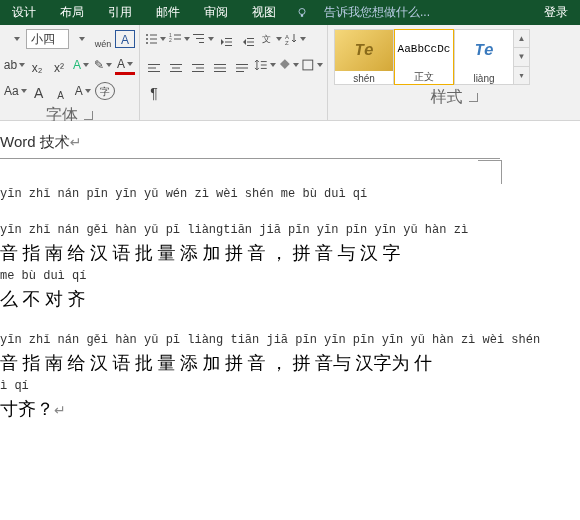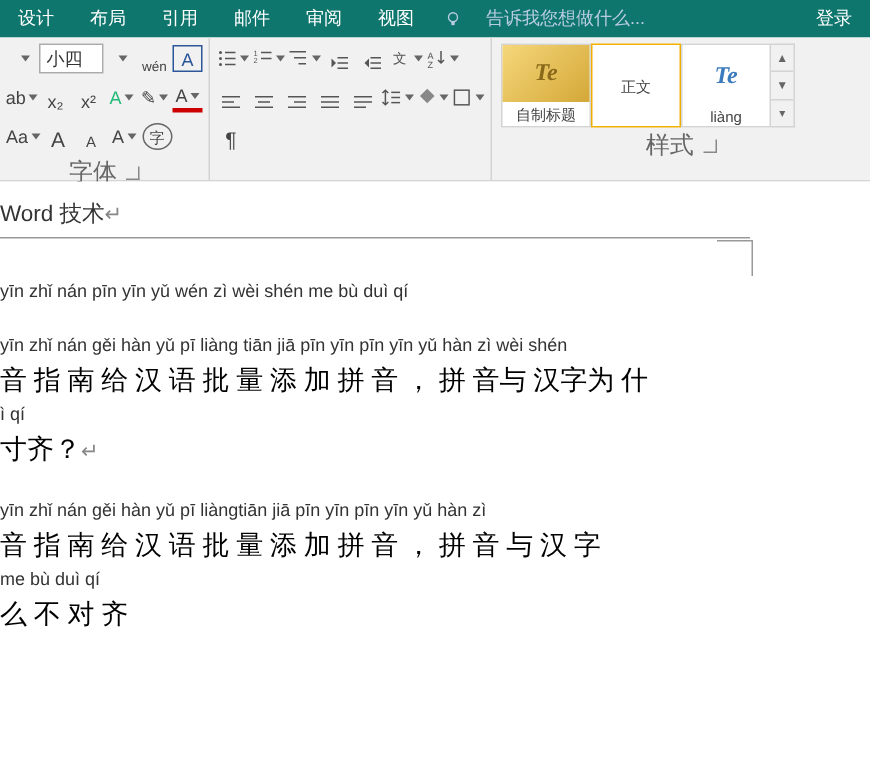--- a/index.html
+++ b/index.html
@@ -1,47 +1,47 @@
 <!DOCTYPE html>
 <html><head>
 <meta charset="utf-8">
 <style>
 *{margin:0;padding:0;box-sizing:border-box;font-family:"Microsoft YaHei","SimSun",sans-serif}
 body{width:580px;height:520px;background:#fff;overflow:hidden;position:relative}
-.ribbon-tabs{display:flex;background:#0f766e;height:25px;align-items:center;color:#fff;font-size:12px}
+.ribbon-tabs{display:flex;background:#14532d;height:25px;align-items:center;color:#fff;font-size:12px}
 .ribbon-tabs .tab{padding:0 12px;height:100%;display:flex;align-items:center;cursor:pointer}
 .tell-me{color:#b8cce4;display:flex;align-items:center;gap:16px;padding:0 8px}
 .tell-me svg{width:12px;height:12px}
 .login{margin-left:auto;padding:0 14px}
 .ribbon-body{display:flex;background:#f1f1f1;border-bottom:1px solid #d4d4d4;height:96px}
 .group{border-right:1px solid #d4d4d4;display:flex;flex-direction:column;padding:2px 4px 0}
 .group-rows{flex:1;display:flex;flex-direction:column;gap:2px}
 .row{display:flex;align-items:center;gap:2px;height:24px}
 .btn{display:inline-flex;align-items:flex-end;justify-content:center;min-width:20px;height:20px;font-size:12px;color:#444;cursor:pointer}
 .btn svg{width:14px;height:14px}
 .dd{display:inline-flex;align-items:center}
 .dd::after{content:"";border-left:3px solid transparent;border-right:3px solid transparent;border-top:4px solid #666;margin-left:2px}
 .sel{border:1px solid #ababab;background:#fff;height:20px;display:inline-flex;align-items:center;padding:0 4px;font-size:12px;color:#333}
 .group-label{text-align:center;font-size:16px;color:#666;padding:2px 0;display:flex;align-items:center;justify-content:center;gap:4px}
 .group-label::after{content:"";width:8px;height:8px;border:1px solid #888;border-top:none;border-left:none;display:inline-block;margin-left:2px}
 .style-gal{display:flex;gap:0;padding:2px 2px 0}
 .style-item{width:60px;height:56px;border:1px solid #d4d4d4;background:#fff;display:flex;flex-direction:column;align-items:center;justify-content:center;font-size:10px;cursor:pointer}
 .style-item.sel-style{border:1px solid #f0b000}
-.style-prev{height:50px;display:flex;align-items:center;justify-content:center;font-size:16px;font-family:Liberation Serif, serif}
+.style-prev{height:50px;display:flex;align-items:center;justify-content:center;font-size:16px;font-family:Liberation Mono, monospace}
 .style-lbl{font-size:10px;color:#444;padding-top:2px}
 .gold{background:linear-gradient(135deg,#f5d77a,#d4a838);color:#8a6a1a;font-style:italic;font-weight:bold;width:100%;text-align:center}
 .blue-prev{color:#3a7abd;font-style:italic;font-weight:bold}
 .gal-more{width:16px;display:flex;flex-direction:column;border:1px solid #d4d4d4;border-left:none}
 .gal-more div{flex:1;display:flex;align-items:center;justify-content:center;font-size:8px;color:#666;border-bottom:1px solid #d4d4d4;cursor:pointer}
 .doc{position:absolute;top:121px;left:0;right:0;bottom:0;background:#fff;padding:0;overflow:hidden}
 .header-box{margin:6px 0 0 0;padding:6px 0;border-bottom:1px solid #999;width:500px;text-align:left;font-family:"SimSun",serif;font-size:15px;color:#333;position:relative}
 .header-corner{position:absolute;right:-2px;bottom:-26px;width:24px;height:24px;border-right:1px solid #999;border-top:1px solid #999}
 .content{padding:24px 0 0 0;font-family:"SimSun",serif}
 .ruby-line{margin:4px 0 2px;white-space:nowrap}
-.py{font-size:12px;color:#333;letter-spacing:0;font-family:Liberation Sans, sans-serif}
+.py{font-size:12px;color:#333;letter-spacing:0;font-family:Liberation Mono, monospace}
 .hz{font-size:18px;color:#000;letter-spacing:0;font-family:"SimSun",serif}
 .para-mark{color:#888;font-size:14px}
 .block{margin-bottom:22px}
 </style>
 </head>
 <body>
 
 <div class="ribbon-tabs">
   <div class="tab">设计</div>
   <div class="tab">布局</div>
@@ -205,23 +205,24 @@
       <div class="row">
         <span class="btn" style="font-size:14px">¶</span>
       </div>
     </div>
   </div>
 
   <div class="group" style="flex:1;border-right:none">
     <div class="style-gal">
       <div class="style-item">
         <div class="style-prev gold">Te</div>
-        <div class="style-lbl">自制标题</div>
+        <div class="style-lbl">shén</div>
       </div>
       <div class="style-item sel-style">
+        <div class="style-prev" style="font-size:11px">AaBbCcDc</div>
         <div class="style-lbl">正文</div>
       </div>
       <div class="style-item">
         <div class="style-prev blue-prev">Te</div>
         <div class="style-lbl">liàng</div>
       </div>
       <div class="gal-more">
         <div>▲</div>
         <div>▼</div>
         <div style="border-bottom:none">▾</div>
@@ -233,29 +234,29 @@
 
 <div class="doc">
   <div class="header-box">
     <span>Word 技术</span><span class="para-mark">↵</span>
     <div class="header-corner"></div>
   </div>
 
   <div class="content">
     <div class="block">
       <div class="ruby-line py">yīn zhǐ nán   pīn yīn yǔ wén  zì wèi shén me bù duì qí</div>
+    </div>
+
+    <div class="block">
+      <div class="ruby-line py">yīn zhǐ nán gěi hàn yǔ  pī  liàngtiān  jiā pīn yīn      pīn yīn  yǔ  hàn  zì</div>
+      <div class="ruby-line hz">音 指 南 给 汉 语 批  量  添  加 拼 音  ，  拼  音 与 汉  字</div>
+      <div class="ruby-line py">me  bù  duì  qí</div>
+      <div class="ruby-line hz">么 不 对 齐</div>
     </div>
 
     <div class="block">
       <div class="ruby-line py">yīn zhǐ nán gěi hàn yǔ pī liàng tiān  jiā pīn yīn   pīn yīn yǔ hàn zì wèi shén</div>
       <div class="ruby-line hz">音 指 南 给 汉 语 批  量  添 加 拼 音 ， 拼 音与 汉字为 什</div>
       <div class="ruby-line py">ì qí</div>
       <div class="ruby-line hz"><span>寸齐？</span><span class="para-mark">↵</span></div>
     </div>
-
-    <div class="block">
-      <div class="ruby-line py">yīn zhǐ nán gěi hàn yǔ  pī  liàngtiān  jiā pīn yīn      pīn yīn  yǔ  hàn  zì</div>
-      <div class="ruby-line hz">音 指 南 给 汉 语 批  量  添  加 拼 音  ，  拼  音 与 汉  字</div>
-      <div class="ruby-line py">me  bù  duì  qí</div>
-      <div class="ruby-line hz">么 不 对 齐</div>
-    </div>
   </div>
 </div>
 
 </body></html>

